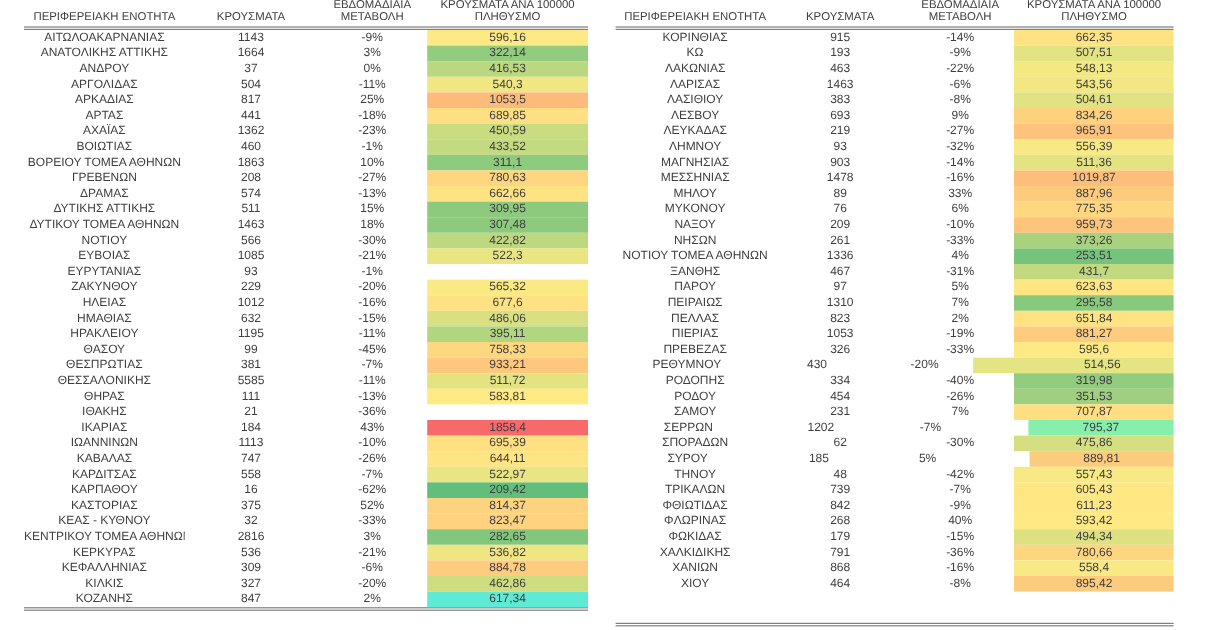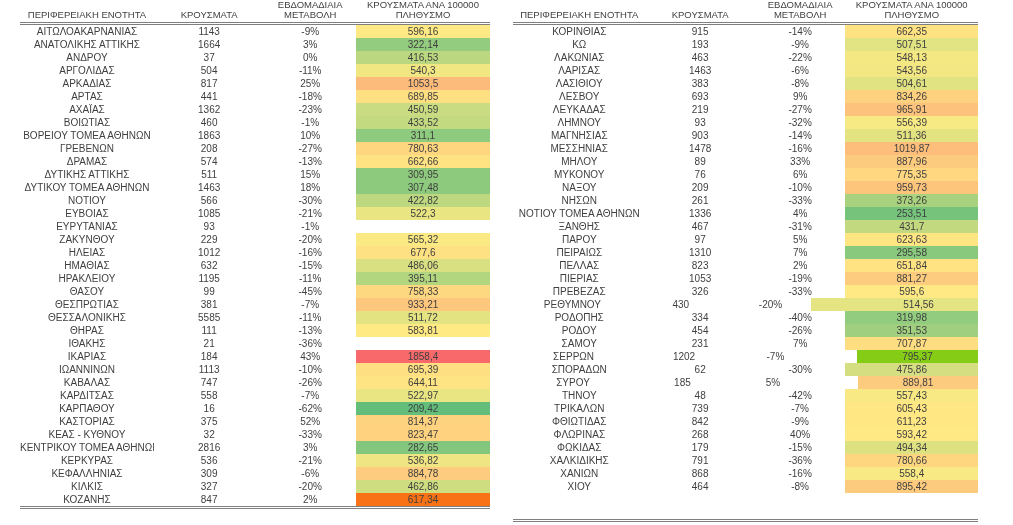--- a/index.html
+++ b/index.html
@@ -247,21 +247,21 @@
         <div class="row">
           <div class="cell c0">ΚΙΛΚΙΣ</div>
           <div class="cell c1">327</div>
           <div class="cell c2">-20%</div>
           <div class="cell c3" style="background: rgb(207, 221, 129);">462,86</div>
         </div>
         <div class="row">
           <div class="cell c0">ΚΟΖΑΝΗΣ</div>
           <div class="cell c1">847</div>
           <div class="cell c2">2%</div>
-          <div class="cell c3" style="background: #f97316;">617,34</div>
+          <div class="cell c3" style="background: #5eead4;">617,34</div>
         </div>
       </div>
     <div class="tbl-end"></div>
   </div>
 
   <div class="tbl tbl-right">
     <div class="hdr">
       <div class="cell c0">ΠΕΡΙΦΕΡΕΙΑΚΗ ΕΝΟΤΗΤΑ</div>
       <div class="cell c1">ΚΡΟΥΣΜΑΤΑ</div>
       <div class="cell c2">ΕΒΔΟΜΑΔΙΑΙΑ ΜΕΤΑΒΟΛΗ</div>
@@ -415,21 +415,21 @@
         <div class="row">
           <div class="cell c0">ΣΑΜΟΥ</div>
           <div class="cell c1">231</div>
           <div class="cell c2">7%</div>
           <div class="cell c3" style="background: rgb(254, 222, 129);">707,87</div>
         </div>
         <div class="row">
           <div class="cell c0">ΣΕΡΡΩΝ</div>
           <div class="cell c1">1202</div>
           <div class="cell c2">-7%</div>
-          <div class="cell c3" style="background: #84cc16; margin-left: 40px;">795,37</div>
+          <div class="cell c3" style="background: #86efac; margin-left: 40px;">795,37</div>
         </div>
         <div class="row">
           <div class="cell c0">ΣΠΟΡΑΔΩΝ</div>
           <div class="cell c1">62</div>
           <div class="cell c2">-30%</div>
           <div class="cell c3" style="background: rgb(213, 223, 130);">475,86</div>
         </div>
         <div class="row">
           <div class="cell c0">ΣΥΡΟΥ</div>
           <div class="cell c1">185</div>

